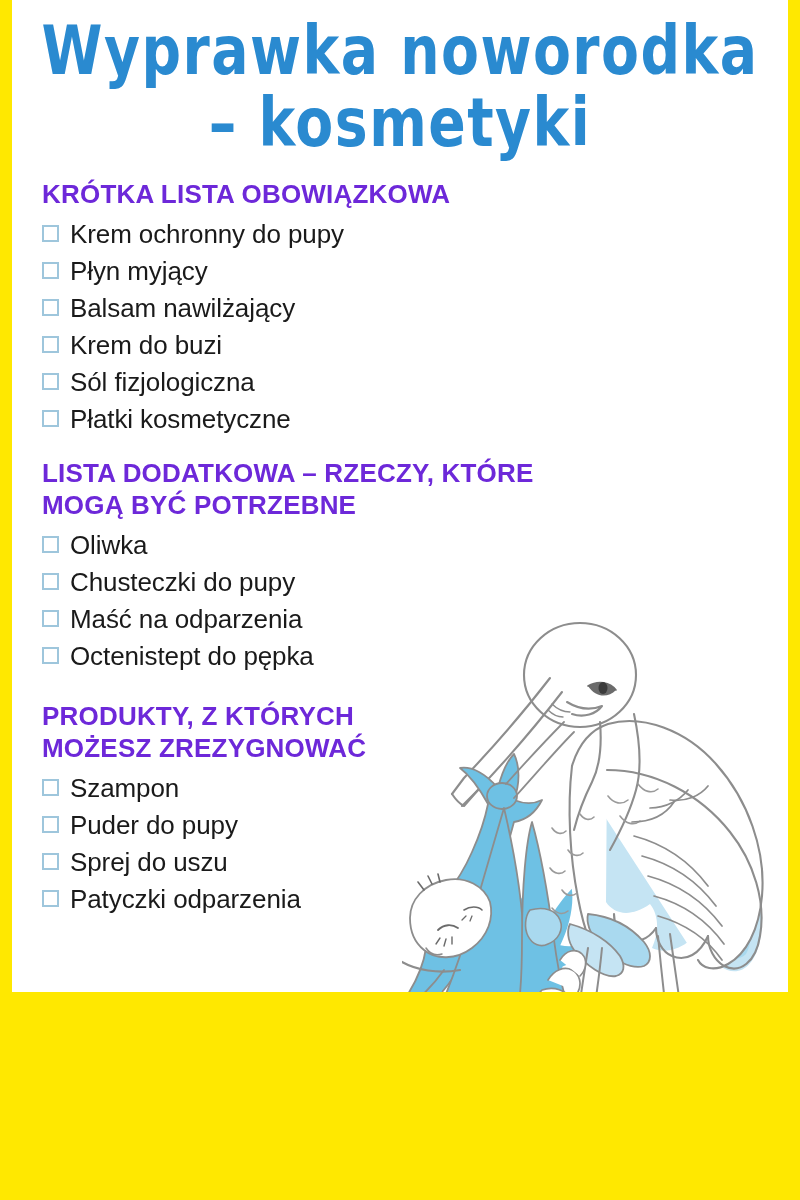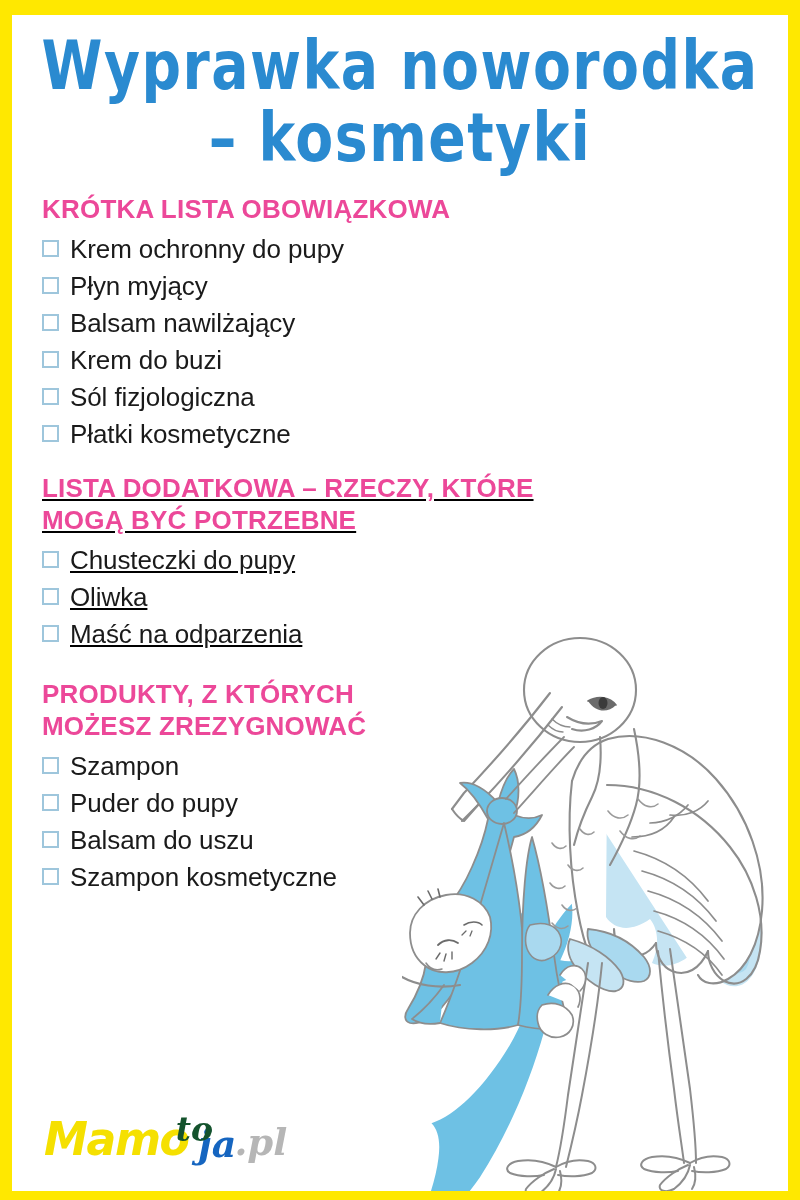--- a/index.html
+++ b/index.html
@@ -19,23 +19,23 @@
     width: 800px;
     height: 1200px;
     background: #ffe800;
     box-sizing: border-box;
     overflow: hidden;
   }
 
   #inner {
     position: absolute;
     left: 12px;
-    top: 15px;
+    top: 0;
     width: 776px;
-    height: 1176px;
+    height: 992px;
     background: #ffffff;
     overflow: hidden;
   }
 
   
   #title-block {
     position: absolute;
     left: 0;
     top: 14px;
     width: 776px;
@@ -75,21 +75,21 @@
     width: 600px;
   }
 
   .section { margin-bottom: 20px; }
 
   .section-heading {
     font-family: "Liberation Sans", sans-serif;
     font-weight: bold;
     font-size: 26px;
     line-height: 32px;
-    color: #ec4899;
+    color: #6d28d9;
     letter-spacing: 0.2px;
     margin: 0 0 5px 0;
     white-space: pre-line;
   }
 
   .check-list {
     list-style: none;
     margin: 0;
     padding: 0;
   }
@@ -353,58 +353,62 @@
             <span class="checkbox"></span>
             <span class="item-label">Sól fizjologiczna</span>
           </li>
           <li class="check-item">
             <span class="checkbox"></span>
             <span class="item-label">Płatki kosmetyczne</span>
           </li>
         </ul>
       </div>
 
-      <div class="section" style="margin-top:8px;text-decoration:underline;">
+      <div class="section" style="margin-top:8px;">
         <h2 class="section-heading">LISTA DODATKOWA – RZECZY, KTÓRE
 MOGĄ BYĆ POTRZEBNE</h2>
         <ul class="check-list">
           <li class="check-item">
             <span class="checkbox"></span>
+            <span class="item-label">Oliwka</span>
+          </li>
+          <li class="check-item">
+            <span class="checkbox"></span>
             <span class="item-label">Chusteczki do pupy</span>
           </li>
           <li class="check-item">
             <span class="checkbox"></span>
-            <span class="item-label">Oliwka</span>
-          </li>
-          <li class="check-item">
-            <span class="checkbox"></span>
             <span class="item-label">Maść na odparzenia</span>
+          </li>
+          <li class="check-item">
+            <span class="checkbox"></span>
+            <span class="item-label">Octenistept do pępka</span>
           </li>
         </ul>
       </div>
 
       <div class="section" style="margin-top:26px;">
         <h2 class="section-heading">PRODUKTY, Z KTÓRYCH
 MOŻESZ ZREZYGNOWAĆ</h2>
         <ul class="check-list">
           <li class="check-item">
             <span class="checkbox"></span>
             <span class="item-label">Szampon</span>
           </li>
           <li class="check-item">
             <span class="checkbox"></span>
             <span class="item-label">Puder do pupy</span>
           </li>
           <li class="check-item">
             <span class="checkbox"></span>
-            <span class="item-label">Balsam do uszu</span>
-          </li>
-          <li class="check-item">
-            <span class="checkbox"></span>
-            <span class="item-label">Szampon kosmetyczne</span>
+            <span class="item-label">Sprej do uszu</span>
+          </li>
+          <li class="check-item">
+            <span class="checkbox"></span>
+            <span class="item-label">Patyczki odparzenia</span>
           </li>
         </ul>
       </div>
 
     </div>
 
     <div id="logo">
       <span class="logo-mamo">Mamo</span>
       <span class="logo-to">to</span>
       <span class="logo-ja">ja</span>

